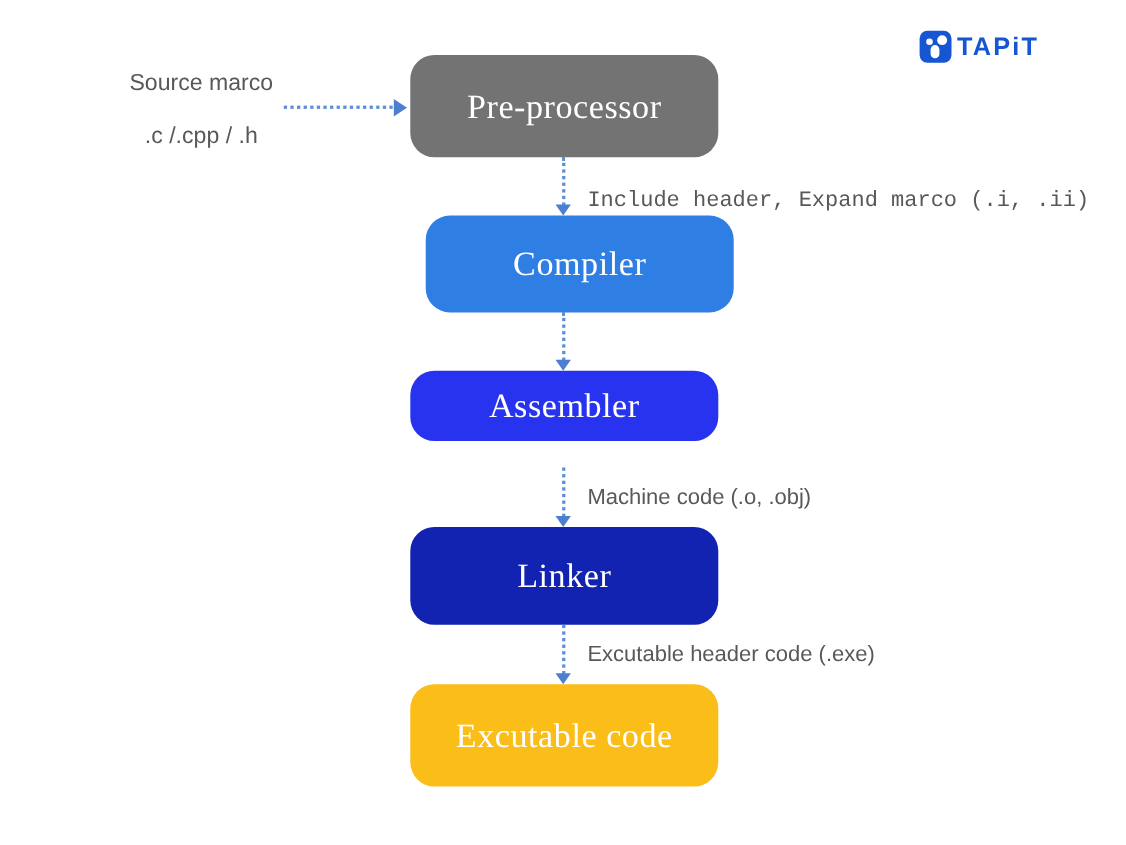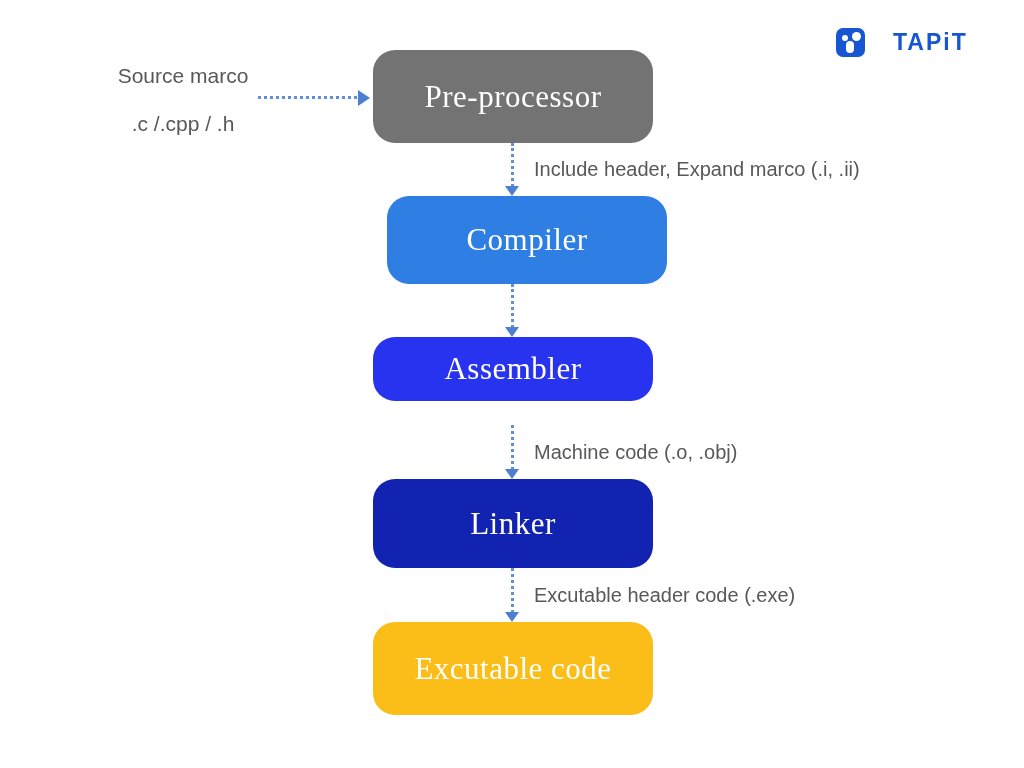--- a/index.html
+++ b/index.html
@@ -12,21 +12,21 @@
     overflow: hidden;
     font-family: "Liberation Sans", sans-serif;
   }
 
   
   .logo {
     position: absolute;
     left: 836px; top: 28px;
     display: flex;
     align-items: center;
-    gap: 28px;
+    gap: 5px;
   }
   .logo-mark {
     position: relative;
     width: 29px; height: 29px;
     border-radius: 7px;
   }
   .logo-mark .dot-a {
     position: absolute; left: 6px; top: 7px;
     width: 6px; height: 6px; border-radius: 50%;
     background: #ffffff;
@@ -112,21 +112,21 @@
   }
 
   
   .arrow-label {
     position: absolute;
     left: 534px;
     font-size: 20px;
     line-height: 24px;
     white-space: nowrap;
   }
-  .l0 { top: 157px; }
+  .l0 { top: 171px; font-family: Liberation Mono, monospace; }
   .l1 { top: 298px; }
   .l2 { top: 440px; }
   .l3 { top: 583px; }
 </style>
 </head>
 <body>
 
 <div class="canvas">
 
   <div class="logo">

